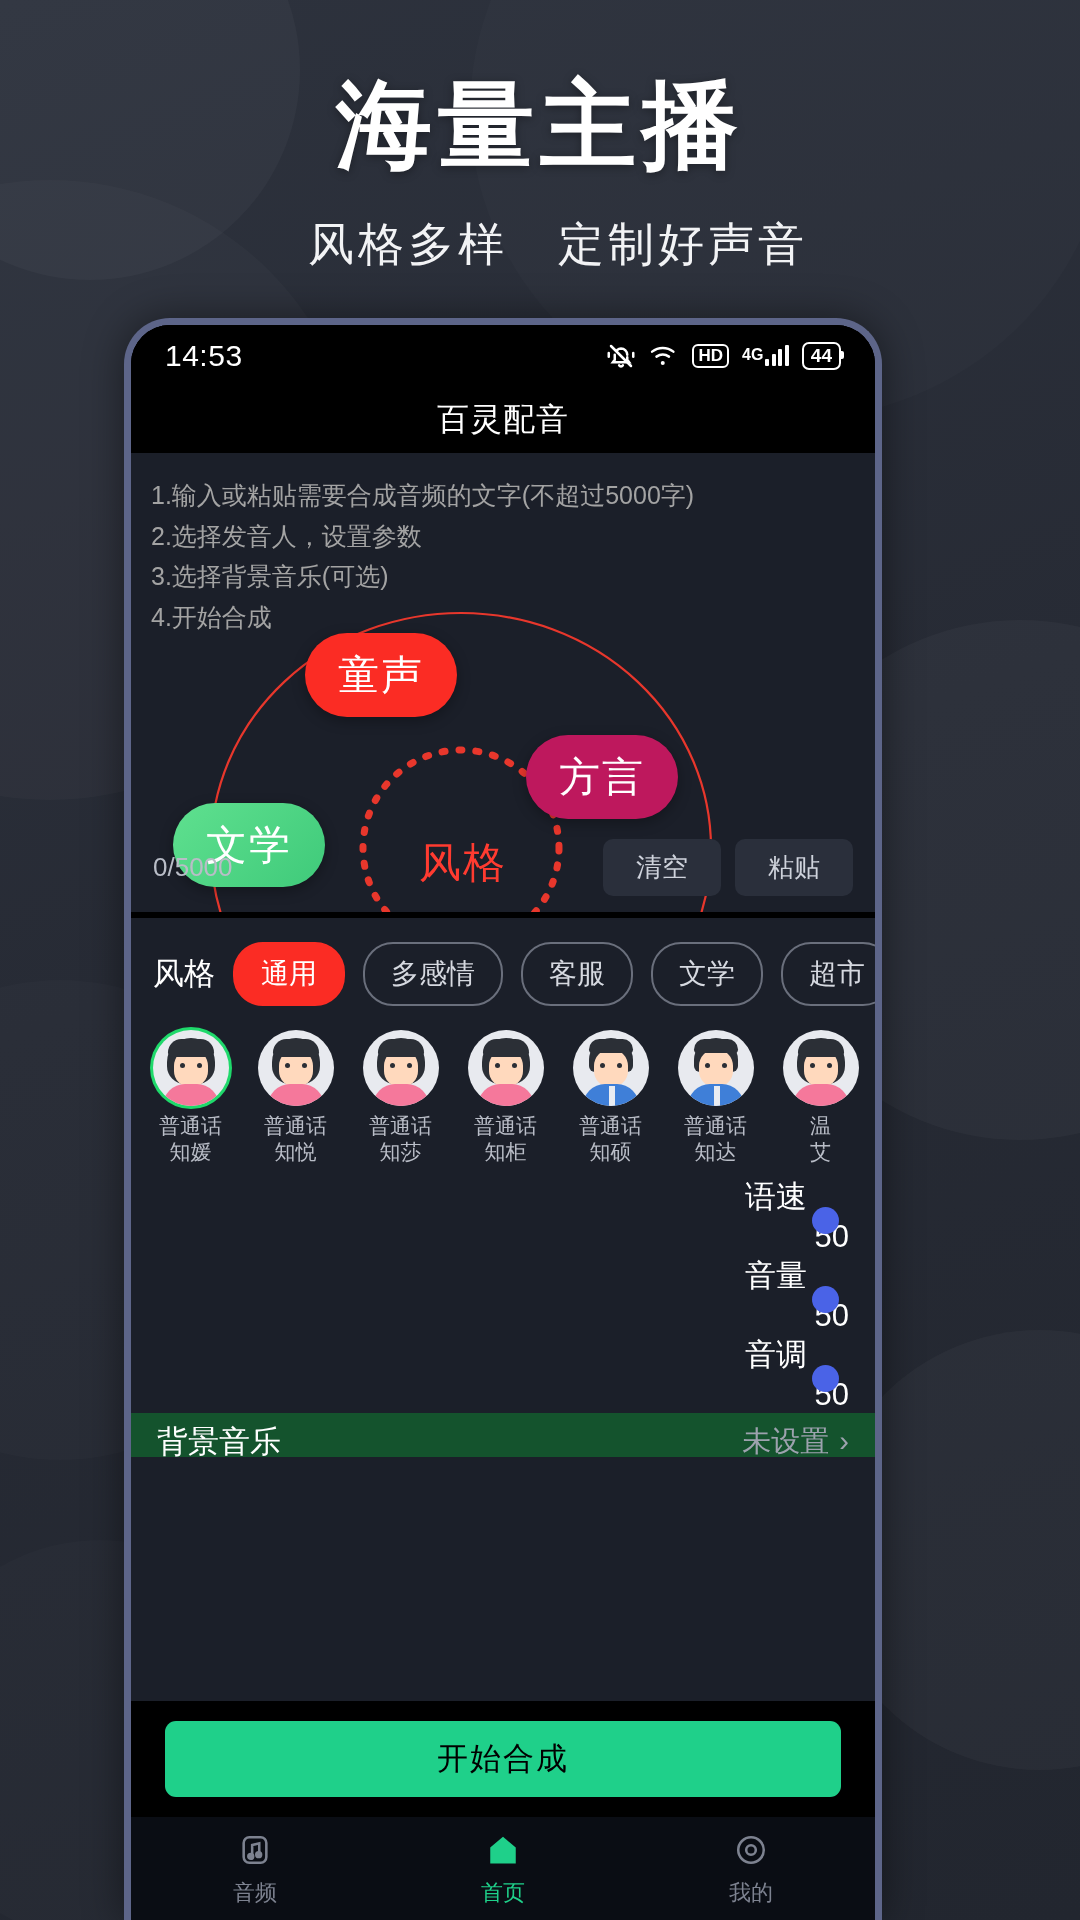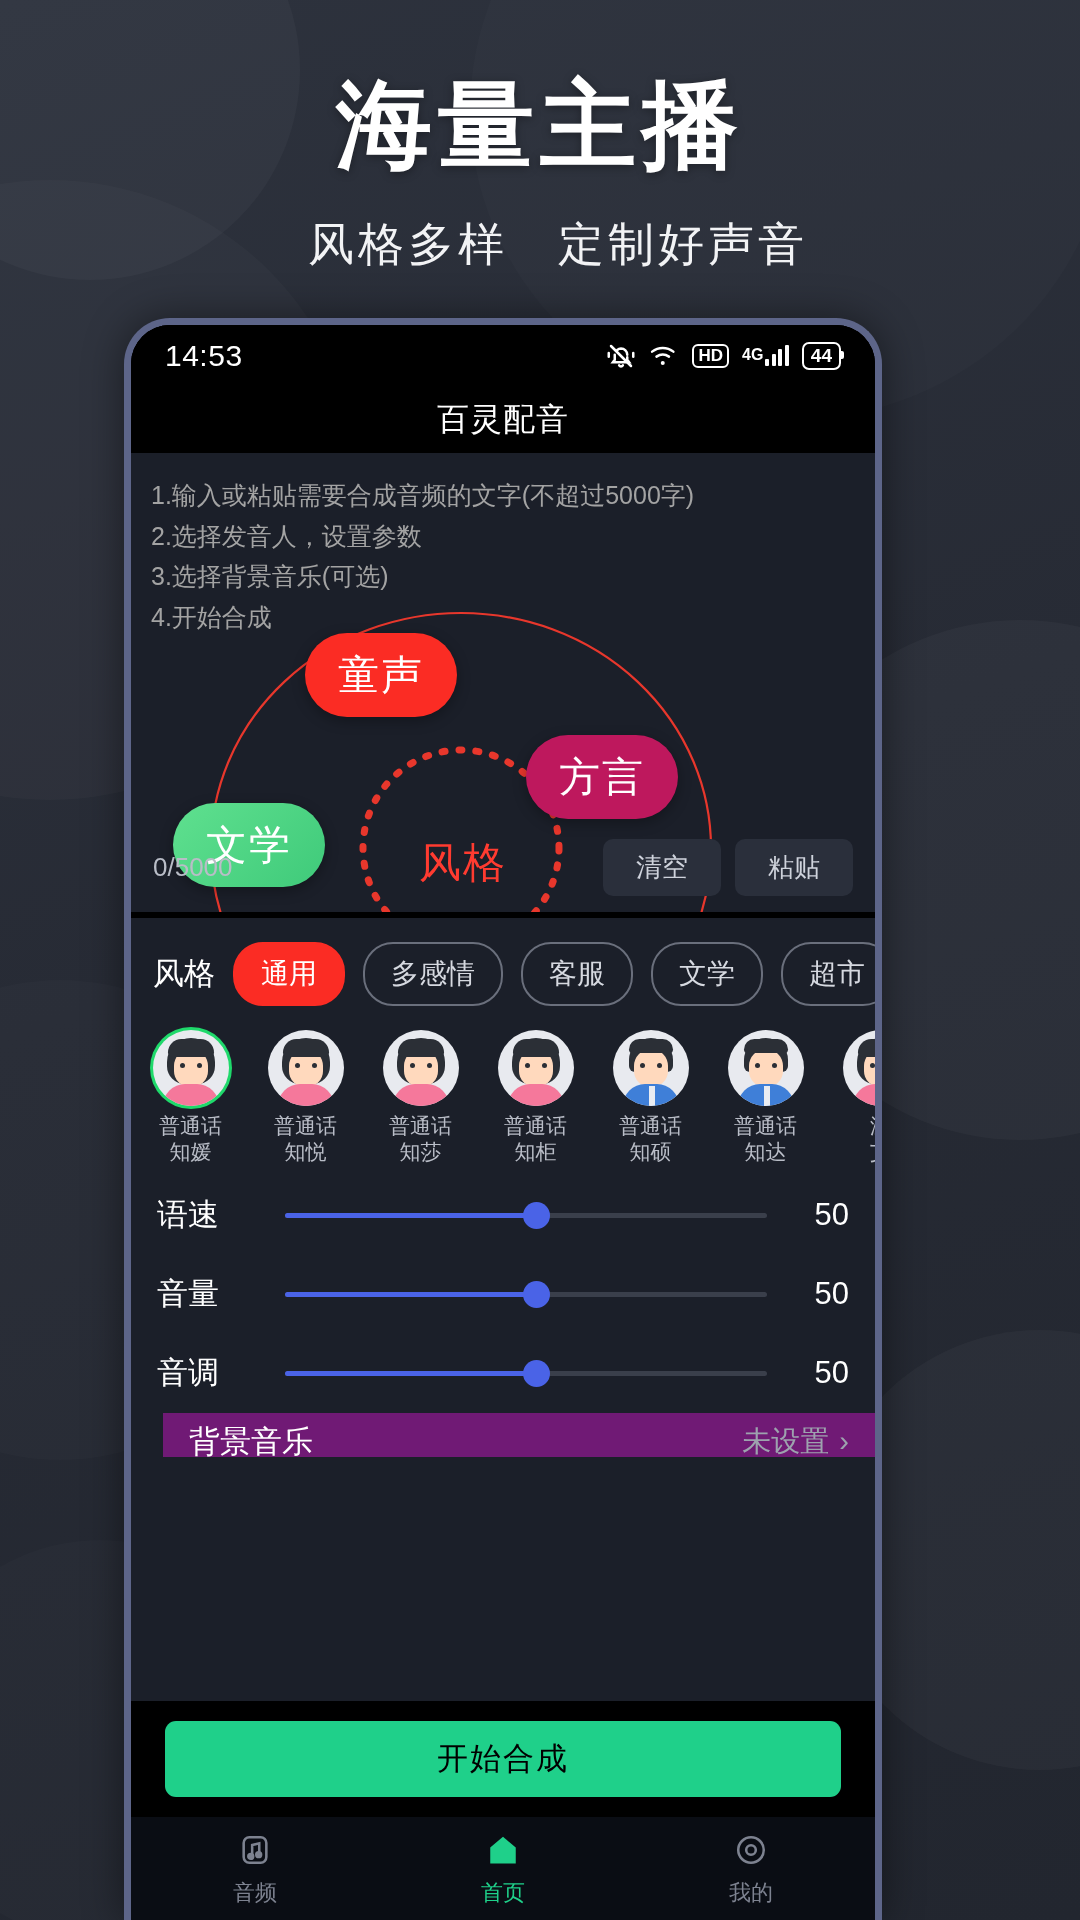--- a/index.html
+++ b/index.html
@@ -103,46 +103,46 @@
   
   #style-row { display:flex; align-items:center; gap:18px; padding:24px 0 18px 22px; background:#1b1f29; border-top:6px solid #000; overflow:hidden; }
   #style-label { color:#fff; font-size:31px; flex:0 0 auto; }
   .chip {
     flex:0 0 auto; border:2px solid #6a6f7c; color:#d6d9e0; border-radius:30px;
     font-size:28px; padding:11px 26px; white-space:nowrap;
   }
   .chip.active { background:#fb2c24; border-color:#fb2c24; color:#fff; }
 
   
-  #voice-row { display:flex; gap:16px; padding:6px 0 10px 10px; overflow:hidden; background:#1b1f29; }
+  #voice-row { display:flex; gap:6px; padding:6px 0 10px 10px; overflow:hidden; background:#1b1f29; }
   .voice { flex:0 0 auto; width:99px; display:flex; flex-direction:column; align-items:center; }
   .avatar { width:76px; height:76px; border-radius:50%; background:#e8eaef; position:relative; overflow:hidden; }
   .voice.selected .avatar { box-shadow:0 0 0 3px #1fd96b; }
   .av-hair { position:absolute; left:14px; top:8px; width:48px; height:46px; background:#2b2f36; border-radius:24px 24px 18px 18px; }
   .av-face { position:absolute; left:21px; top:19px; width:34px; height:38px; background:#ffd9bd; border-radius:17px 17px 16px 16px; }
   .av-bang { position:absolute; left:15px; top:9px; width:46px; height:18px; background:#2b2f36; border-radius:23px 23px 8px 8px; }
   .av-eye { position:absolute; top:33px; width:5px; height:5px; background:#2b2f36; border-radius:50%; }
   .av-eye.l { left:27px; } .av-eye.r { left:44px; }
   .av-body { position:absolute; left:10px; bottom:0; width:56px; height:22px; background:#f5789b; border-radius:26px 26px 0 0; }
   .voice.male .av-body { background:#3f7fd8; }
   .voice.male .av-hair { left:16px; width:44px; height:34px; border-radius:22px 22px 6px 6px; }
   .voice.male .av-bang { left:16px; width:44px; height:14px; }
   .av-tie { position:absolute; left:36px; bottom:0; width:6px; height:20px; background:#e9ecf2; }
   .vname { margin-top:7px; color:#b9bdc7; font-size:21px; line-height:1.25; text-align:center; white-space:nowrap; }
 
   
-  .srow { display:flex; align-items:center; padding:0 26px; height:79px; background:#1b1f29; }
+  .srow { display:flex; align-items:flex-end; padding:0 26px; height:79px; background:#1b1f29;flex-direction:column; }
   .slabel { color:#fff; font-size:31px; width:104px; flex:0 0 auto; }
   .strack { flex:1; height:5px; background:#3a3f4b; border-radius:3px; position:relative; margin:0 24px; }
   .sfill { position:absolute; left:0; top:0; height:5px; background:#4a63e7; border-radius:3px; }
   .sknob { position:absolute; top:-11px; width:27px; height:27px; background:#4a63e7; border-radius:50%; }
   .sval { color:#fff; font-size:31px; width:58px; text-align:right; flex:0 0 auto; }
 
   
-  #bgm-row { display:flex; align-items:center; justify-content:space-between; padding:14px 26px 0 26px; background:#701a75; height:44px; overflow:hidden;margin-left:32px; }
+  #bgm-row { display:flex; align-items:center; justify-content:space-between; padding:14px 26px 0 26px; background:#14532d; height:44px; overflow:hidden; }
   #bgm-label { color:#fff; font-size:31px; }
   #bgm-right { color:#9da2ae; font-size:29px; display:flex; align-items:center; gap:10px; }
 
   
   #synth-bar { position:absolute; left:0; right:0; bottom:103px; height:116px; background:#000; display:flex; align-items:center; justify-content:center; }
   #synth-btn {
     width:676px; height:76px; background:#1fd08a; border-radius:11px;
     display:flex; align-items:center; justify-content:center;
     color:#000000; font-size:31px; letter-spacing:2px;
   }

